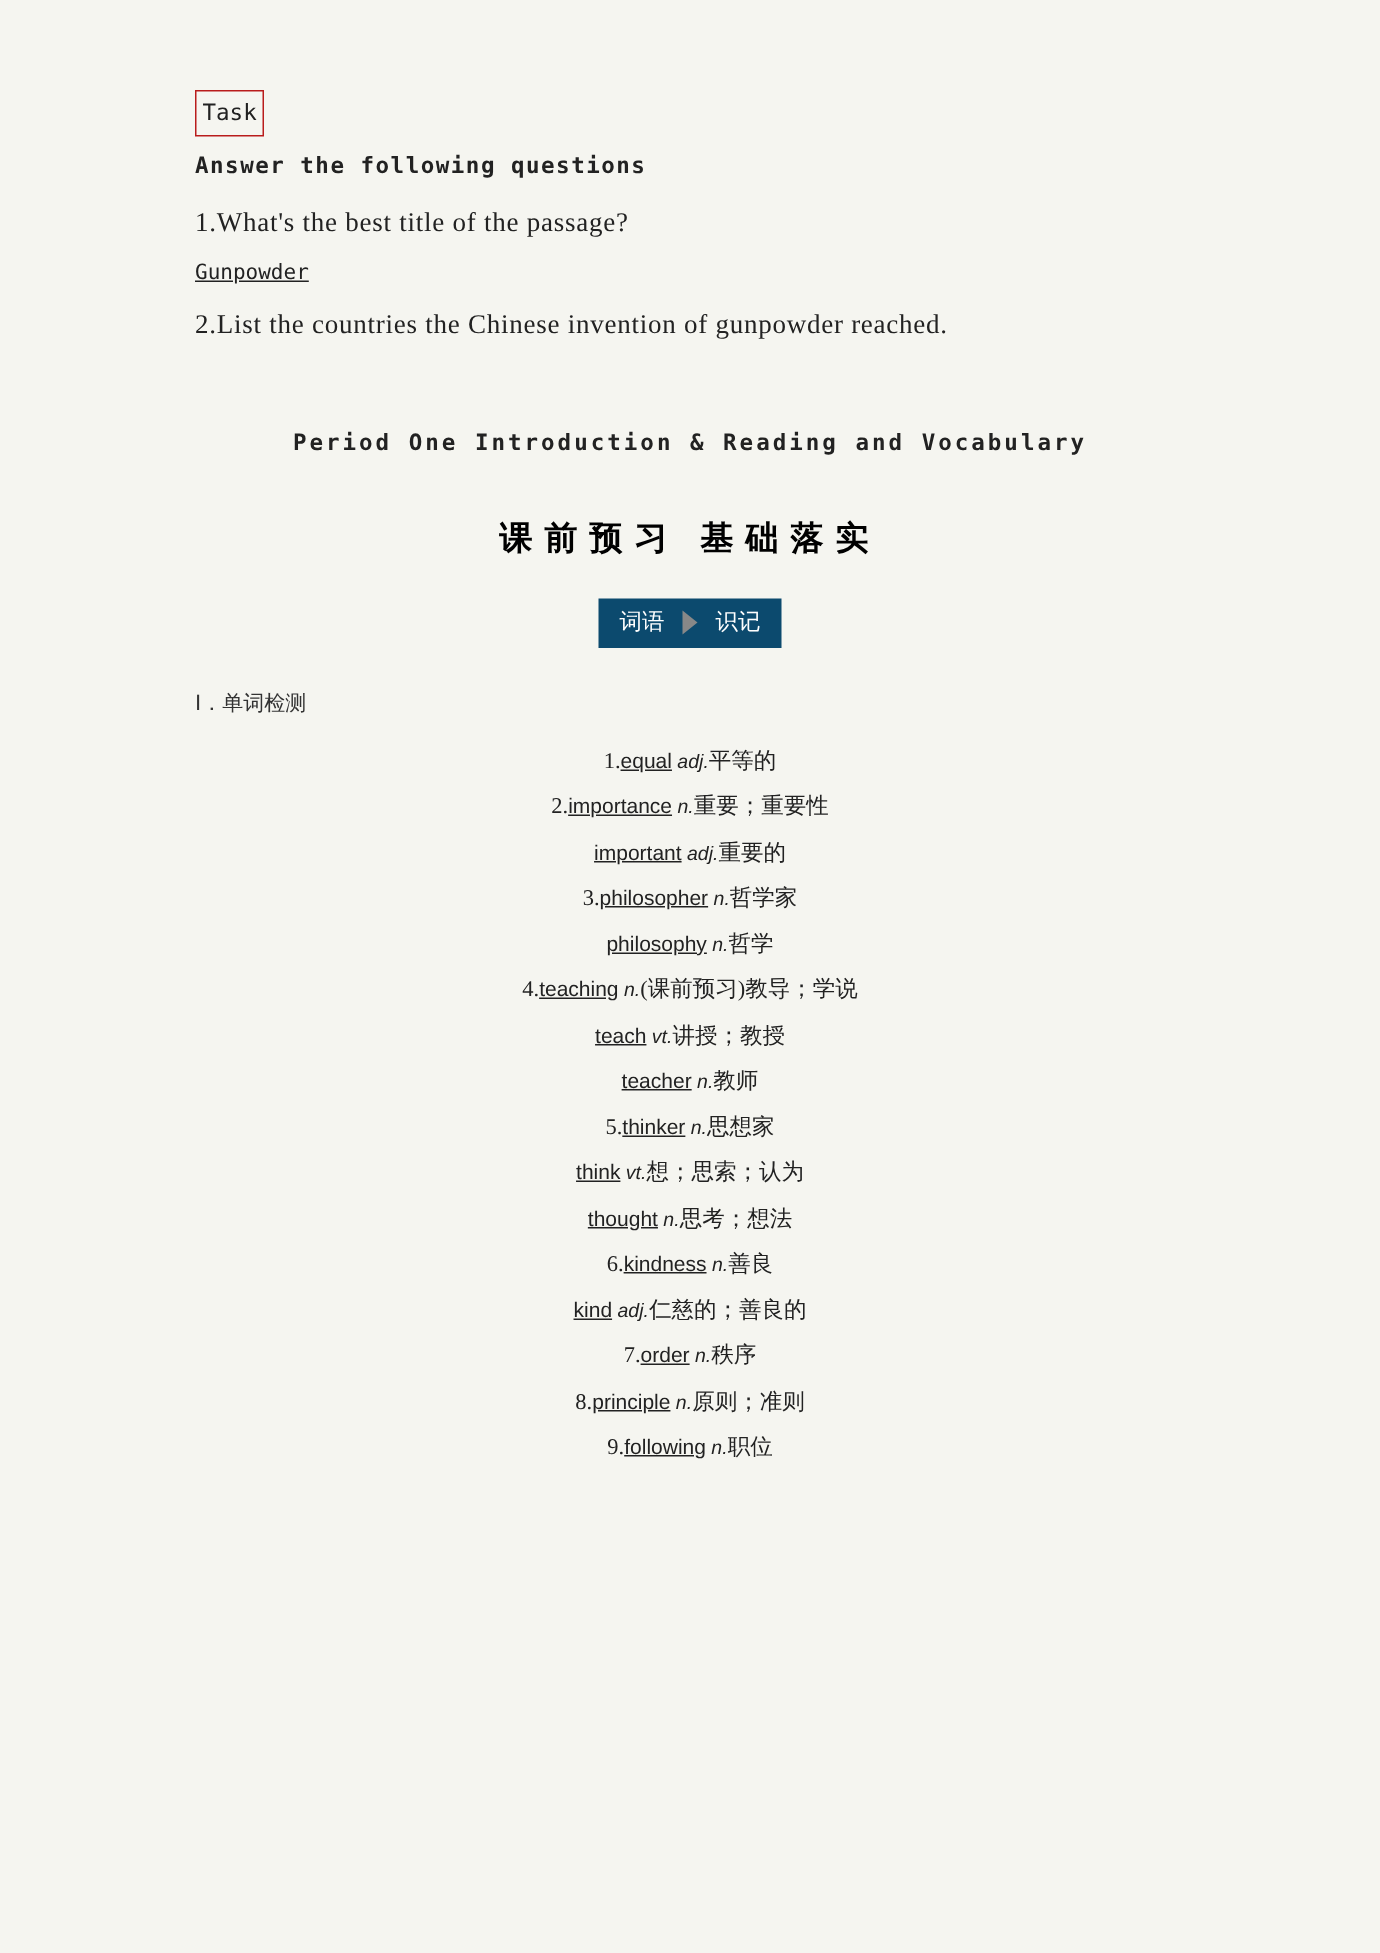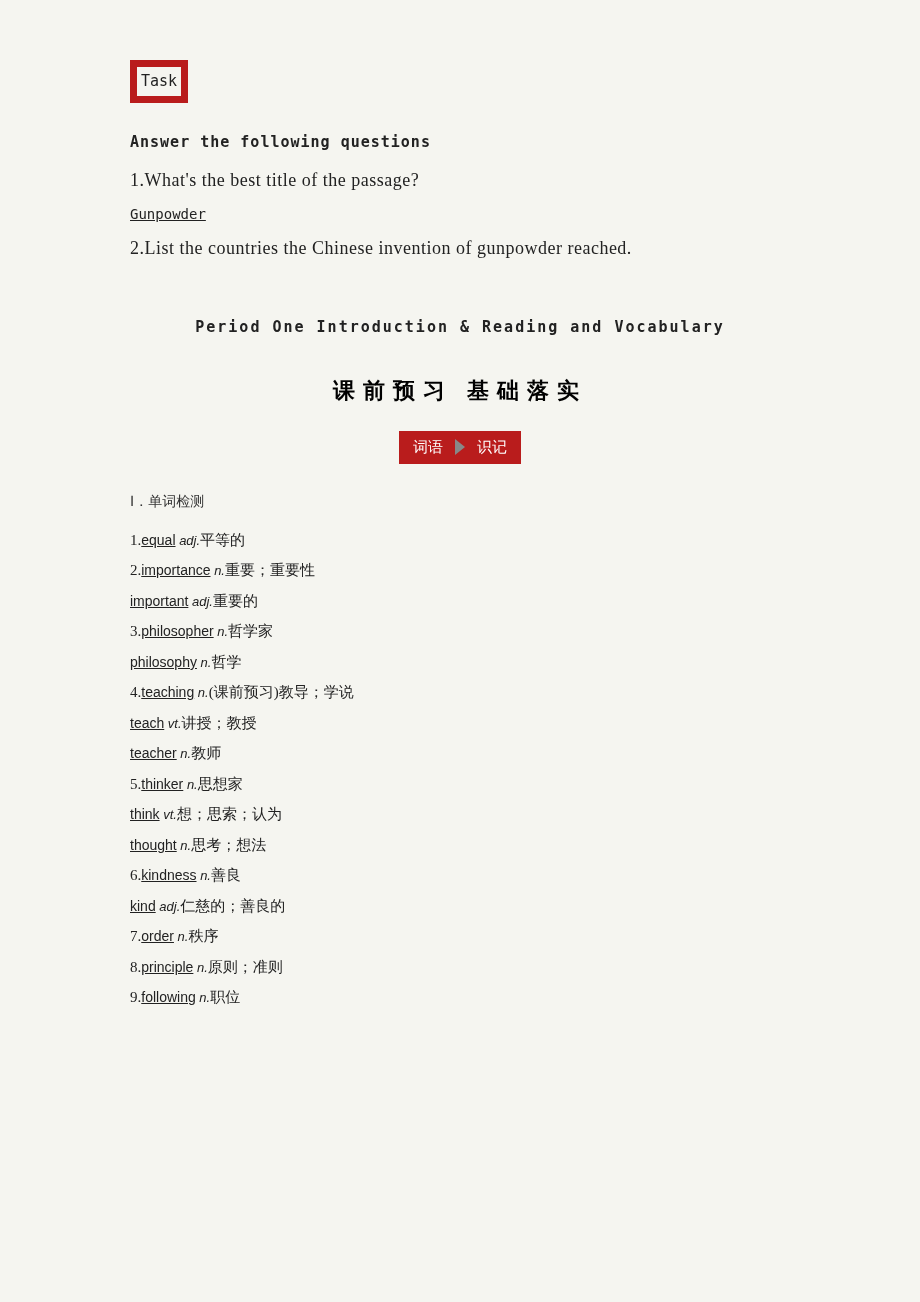--- a/index.html
+++ b/index.html
@@ -14,25 +14,25 @@
       font-size: 15px;
       color: #222;
       width: 920px;
       min-height: 1302px;
       padding: 60px 130px 60px 130px;
       line-height: 1.8;
     }
 
     .task-label {
       display: inline-block;
-      border: 7px solid #b91c1c;
+      border: 1px solid #b91c1c;
       padding: 1px 4px;
       font-size: 15px;
       font-family: monospace;
-      margin-bottom: 26px;
+      margin-bottom: 6px;
     }
 
     .bold-heading {
       font-weight: bold;
       font-family: monospace;
       font-size: 15px;
       letter-spacing: 1px;
       margin-bottom: 8px;
     }
 
@@ -89,21 +89,21 @@
     }
 
     .vocab-badge-container {
       text-align: center;
       margin: 15px 0 25px 0;
     }
 
     .vocab-badge {
       display: inline-flex;
       align-items: center;
-      background: #b91c1c;
+      background: #0c4a6e;
       color: white;
       padding: 3px 14px;
       font-size: 15px;
       font-family: "SimSun", serif;
       position: relative;
       gap: 10px;
     }
 
     .vocab-badge .arrow {
       display: inline-block;
@@ -117,20 +117,21 @@
 
     .section-header {
       font-size: 14px;
       color: #333;
       margin-bottom: 12px;
       font-family: "SimSun", serif;
     }
 
     .vocab-list {
       margin-top: 5px;
+      text-align: center;
     }
 
     .vocab-item {
       margin-bottom: 2px;
       font-size: 15px;
       line-height: 1.9;
     }
 
     .vocab-item .number {
       font-family: "SimSun", serif;

